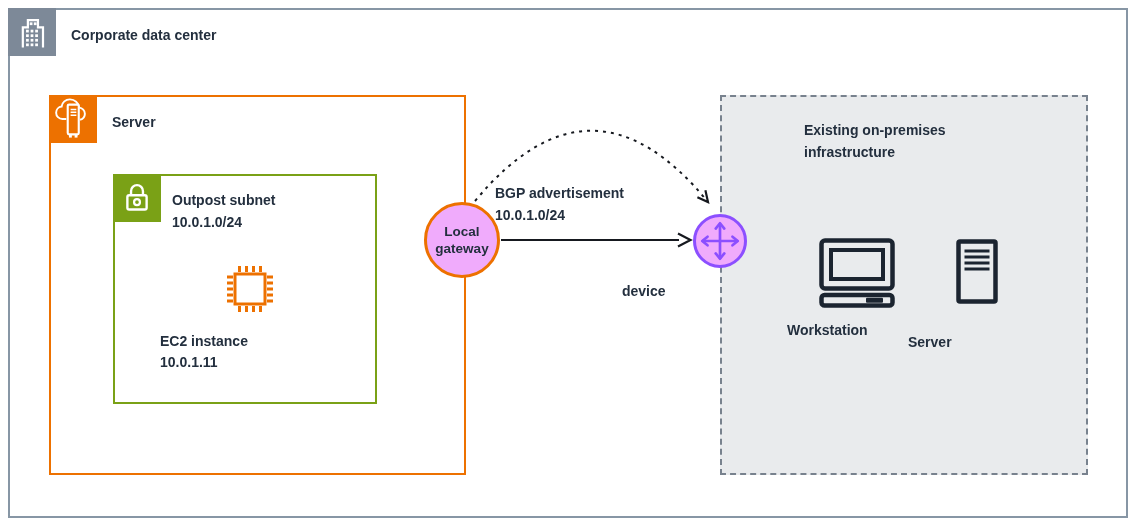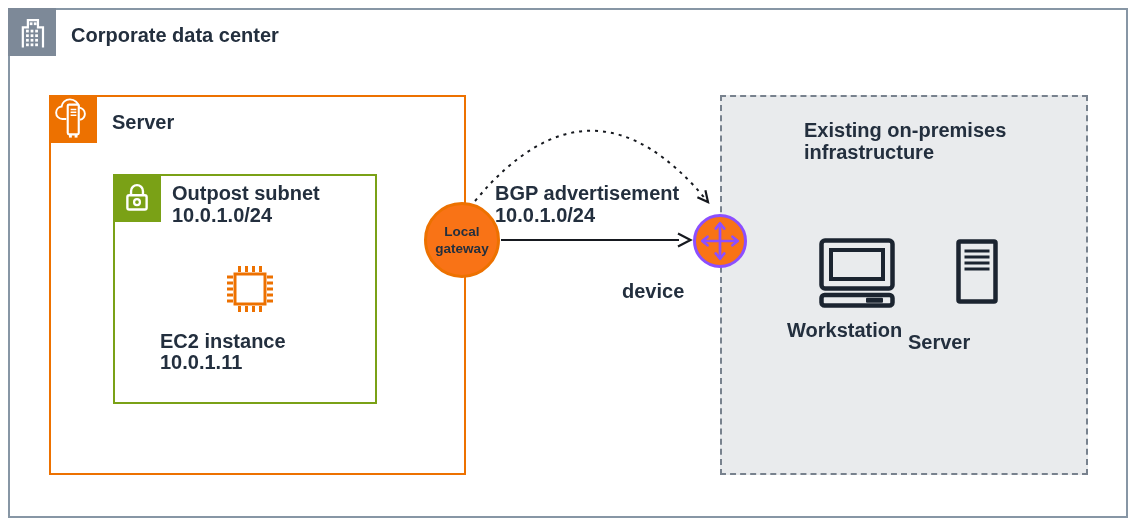--- a/index.html
+++ b/index.html
@@ -6,24 +6,24 @@
   .canvas{
     position:relative;width:1137px;height:528px;background:#ffffff;
     font-family:"Liberation Sans",sans-serif;color:#232F3E;overflow:hidden;
   }
   .group-box{position:absolute;box-sizing:border-box;background:transparent;z-index:1;}
   .outer-box{left:8px;top:8px;width:1120px;height:510px;border:2px solid #8796A5;}
   .outpost-box{left:49px;top:95px;width:417px;height:380px;border:2px solid #ED7100;background:#ffffff;}
   .subnet-box{left:113px;top:174px;width:264px;height:230px;border:2px solid #7AA116;background:#ffffff;}
   .onprem-box{left:720px;top:95px;width:368px;height:380px;border:2px dashed #78828E;background:#E9EBED;}
   .icon-sq{position:absolute;width:48px;height:48px;z-index:10;display:flex;align-items:center;justify-content:center;}
-  .lbl{position:absolute;font-weight:700;font-size:20px;line-height:21px;z-index:10;white-space:nowrap;}
+  .lbl{position:absolute;font-weight:700;font-size:14px;line-height:21px;z-index:10;white-space:nowrap;}
   .lbl.center{text-align:left;}
   .connectors{position:absolute;left:0;top:0;width:1137px;height:528px;z-index:5;pointer-events:none;}
-  .circle-node{position:absolute;box-sizing:border-box;background:#f97316;border-radius:50%;
+  .circle-node{position:absolute;box-sizing:border-box;background:#f0abfc;border-radius:50%;
     display:flex;align-items:center;justify-content:center;z-index:10;}
   .gw-circle{left:424px;top:202px;width:76px;height:76px;border:3px solid #ED7100;
     font-weight:700;font-size:13.5px;line-height:17px;text-align:center;}
   .dev-circle{left:693px;top:214px;width:54px;height:54px;border:3px solid #8C4FFF;}
   .node-icon{position:absolute;z-index:10;}
 </style>
 </head>
 <body>
 
 <div class="canvas">
@@ -74,21 +74,21 @@
   </div>
   <div class="lbl" style="left:112px;top:112px;">Server</div>
 
   <div class="icon-sq" style="left:113px;top:174px;background:#7AA116;">
     <svg width="44" height="44" viewBox="0 0 48 48" fill="none">
       <path d="M17.5 21 V16.5 a6.5 6.5 0 0 1 13 0 V21" stroke="#ffffff" stroke-width="2.6"></path>
       <rect x="13.5" y="21" width="21" height="15.5" rx="2" stroke="#ffffff" stroke-width="2.6"></rect>
       <circle cx="24" cy="28.5" r="3.2" stroke="#ffffff" stroke-width="2.4"></circle>
     </svg>
   </div>
-  <div class="lbl" style="left:172px;top:182px;line-height:22px;">
+  <div class="lbl" style="left:172px;top:189px;line-height:22px;">
     <div>Outpost subnet</div>
     <div>10.0.1.0/24</div>
   </div>
 
   <svg class="node-icon" style="left:222px;top:261px;" width="56" height="56" viewBox="0 0 56 56">
     <rect x="13" y="13" width="30" height="30" fill="none" stroke="#ED7100" stroke-width="3"></rect>
     <g fill="#ED7100">
       <rect x="16" y="5" width="3" height="6"></rect>
         <rect x="23" y="5" width="3" height="6"></rect>
         <rect x="30" y="5" width="3" height="6"></rect>

